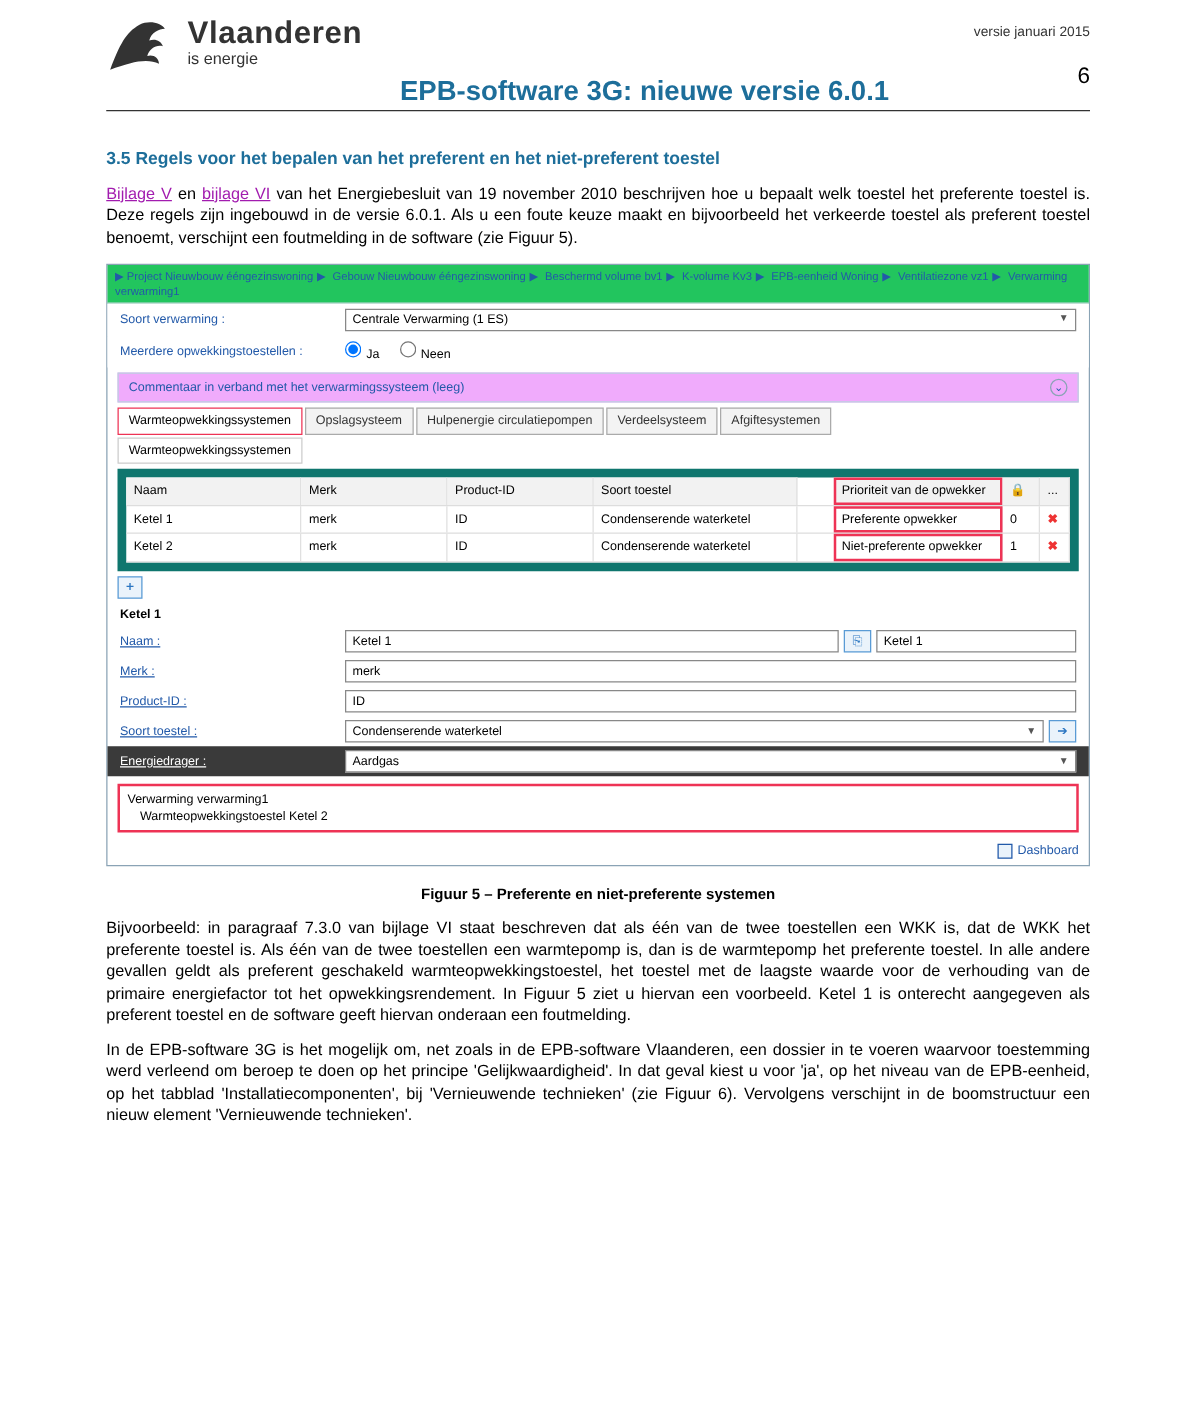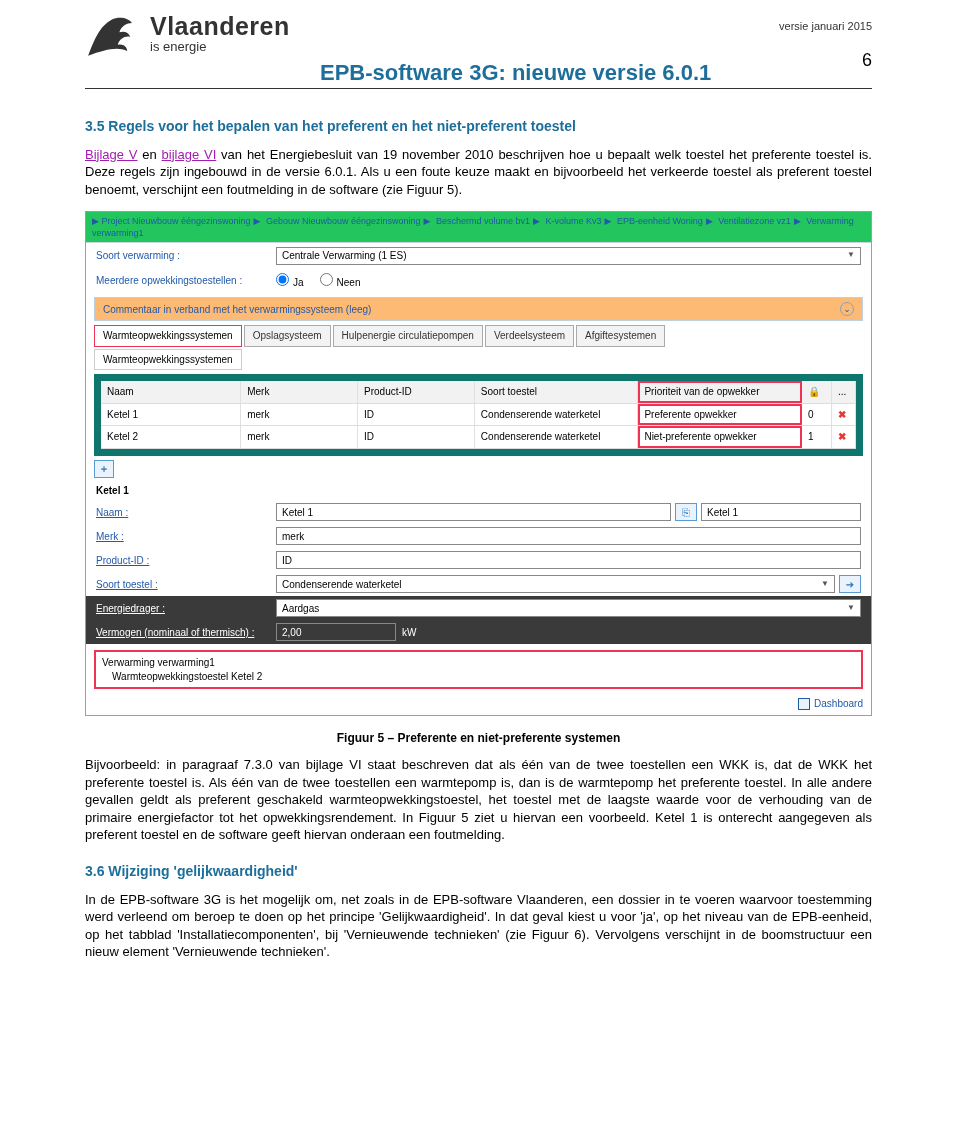--- a/index.html
+++ b/index.html
@@ -46,35 +46,35 @@
   }
   .bc-sep { color: #2259a9; margin: 0 3px; }
   .formrow { display: flex; align-items: center; padding: 4px 10px; background:#fff; }
   .formlabel { width: 180px; color: #2259a9; font-size: 10px;}
   .select { flex: 1; border: 1px solid #888; background:#fff; color:#000;
     height: 18px; padding: 1px 5px; display:flex; align-items:center; justify-content:space-between;}
   .select .tri { font-size:8px; color:#555; }
   .radiogrp { display:flex; gap:16px; align-items:center; color:#000;}
   .radiogrp input{ margin:0 4px 0 0; }
   .section-blue {
-    background:#fdba74; border:1px solid #bcd0e0; margin: 4px 8px 0;
+    background:#f0abfc; border:1px solid #bcd0e0; margin: 4px 8px 0;
     padding: 4px 8px; color:#2259a9; font-size:10px;
     display:flex; justify-content:space-between; align-items:center;
   }
   .circle-btn { width:14px; height:14px; border:1px solid #8aa3b5; border-radius:50%;
      display:flex; align-items:center; justify-content:center; color:#2259a9; font-size:9px;}
   .tabs { display:flex; gap:2px; margin:4px 8px 0; font-size:10px;}
   .tab { padding:3px 8px; border:1px solid #aaa; background:#f3f3f3; color:#333;}
   .tab.active { border:1px solid #e35; background:#fff; color:#000;}
   .subtab { margin:2px 8px 0; padding:3px 8px; border:1px solid #ccc; background:#fff; width:max-content;}
   .table { margin:4px 8px 0; border:7px solid #0f766e;}
   .trow { display:grid; grid-template-columns: 1.2fr 1fr 1fr 1.4fr 1.4fr 30px 24px; border-bottom:1px solid #ddd;}
   .tcell { padding:4px 6px; border-right:1px solid #e0e0e0; display:flex; align-items:center; position: relative;}
   .thead .tcell { background:#f2f2f2; font-weight:400;}
-  .highlight-col { outline:2px solid #e35; outline-offset:-2px;}
+  .highlight-col { outline:2px solid #e35; outline-offset:-2px;margin-left:29px;}
   .xicon { color:#e33; font-weight:700;}
   .addrow { margin:4px 8px 0;}
   .addbtn { width:20px; height:18px; border:1px solid #5a9bd5; background:#eaf3fb; color:#2b76c2;
     display:flex; align-items:center; justify-content:center; font-weight:700;}
   .proplabel-row { display:flex; padding:3px 10px; align-items:center;}
   .proplabel-row.dark { background:#3a3a3a; color:#fff;}
   .proplabel { width:180px; color:#2259a9; font-size:10px;text-decoration:underline;}
   .proplabel-row.dark .proplabel { color:#fff;}
   .txtin { flex:1; border:1px solid #888; height:18px; padding:1px 5px; display:flex; align-items:center;}
   .unit { margin-left:6px; color:#fff;}
@@ -232,38 +232,30 @@
           </div>
         <div class="bluearrow">➔</div>
       </div>
       <div class="proplabel-row dark">
         <div class="proplabel">Energiedrager :</div>
         <div class="select">
             <span>Aardgas</span>
             <span class="tri">▼</span>
           </div>
       </div>
-      <div class="proplabel-row dark">
-        <div class="proplabel">Vermogen (nominaal of thermisch) :</div>
-        <div class="txtin smallkw" style="flex:0 0 120px;">
-            <span>2,00</span>
-          </div>
-        <span class="unit">kW</span>
-      </div>
 
       <div class="errbox">
         <div class="loc">Verwarming verwarming1</div>
         <div class="loc" style="margin-left:10px;">Warmteopwekkingstoestel Ketel 2</div>
       </div>
       <div class="dash">
         <span class="dash-icon"></span>
         <span>Dashboard</span>
       </div>
     </div>
 
     <div class="caption">Figuur 5 – Preferente en niet-preferente systemen</div>
 
     <p>Bijvoorbeeld: in paragraaf 7.3.0 van bijlage VI staat beschreven dat als één van de twee toestellen een WKK is, dat de WKK het preferente toestel is. Als één van de twee toestellen een warmtepomp is, dan is de warmtepomp het preferente toestel. In alle andere gevallen geldt als preferent geschakeld warmteopwekkingstoestel, het toestel met de laagste waarde voor de verhouding van de primaire energiefactor tot het opwekkingsrendement. In Figuur 5 ziet u hiervan een voorbeeld. Ketel 1 is onterecht aangegeven als preferent toestel en de software geeft hiervan onderaan een foutmelding.</p>
 
-    <div class="h2">3.6 Wijziging 'gelijkwaardigheid'</div>
     <p>In de EPB-software 3G is het mogelijk om, net zoals in de EPB-software Vlaanderen, een dossier in te voeren waarvoor toestemming werd verleend om beroep te doen op het principe 'Gelijkwaardigheid'. In dat geval kiest u voor 'ja', op het niveau van de EPB-eenheid, op het tabblad 'Installatiecomponenten', bij 'Vernieuwende technieken' (zie Figuur 6). Vervolgens verschijnt in de boomstructuur een nieuw element 'Vernieuwende technieken'.</p>
   </div>
 </div>
 
 </body></html>

